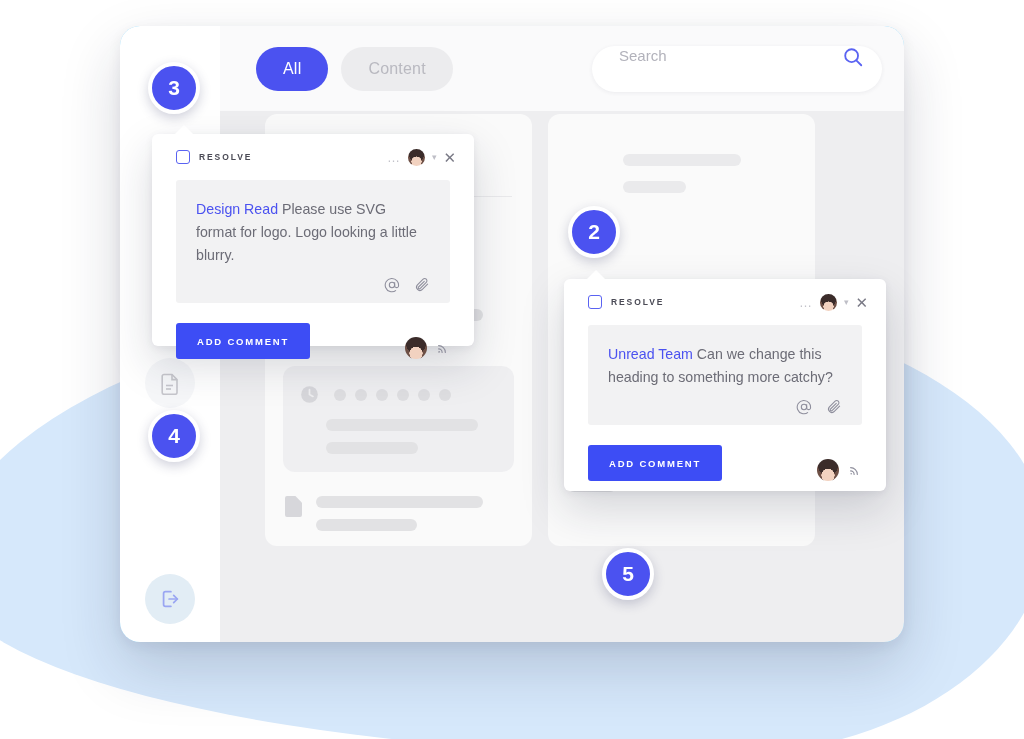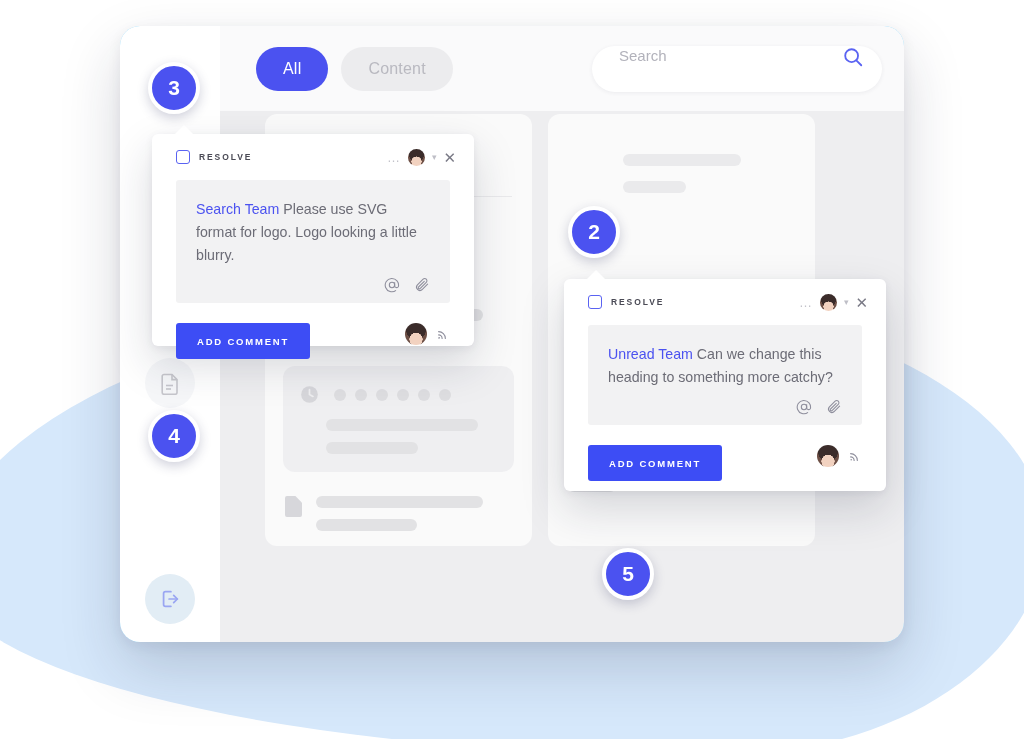--- a/index.html
+++ b/index.html
@@ -131,21 +131,21 @@
   .xclose{ color:#7a7a86; font-size:15px; line-height:1; cursor:pointer; }
 
   .pop-body{
     margin:0 24px; background:#f2f2f3; border-radius:3px; padding:18px 20px 10px;
   }
   .pop-text{ font-size:14.2px; line-height:1.62; color:#6c6c76; }
   .pop-text .mention{ color:#4b52f0; }
   .pop-tools{ display:flex; justify-content:flex-end; gap:14px; margin-top:10px; color:#8e8e9c; }
 
   .pop-foot{
-    display:flex; align-items:flex-start; padding:20px 24px 0; }
+    display:flex; align-items:flex-end; padding:20px 24px 0; }
   .add-btn{
     background:#3d4df5; color:#ffffff; border:none; border-radius:3px;
     height:36px; padding:0 21px; font-size:9.5px; letter-spacing:1.8px;
     font-weight:bold; cursor:pointer; font-family:"Liberation Sans", sans-serif;
   }
   .foot-right{ margin-left:auto; display:flex; align-items:center; gap:9px; }
 </style>
 </head>
 <body>
 
@@ -290,21 +290,21 @@
     <span class="resolve-box"></span>
     <span class="resolve-txt">RESOLVE</span>
     <span class="head-right">
       <span class="ell">…</span>
       <span class="avatar"></span>
       <span class="chev">▾</span>
       <span class="xclose">✕</span>
     </span>
   </div>
   <div class="pop-body">
-    <div class="pop-text"><span class="mention">Search Team</span><span> Please use SVG format for logo. Logo looking a little blurry.</span></div>
+    <div class="pop-text"><span class="mention">Design Read</span><span> Please use SVG format for logo. Logo looking a little blurry.</span></div>
     <div class="pop-tools">
       <span class="icn">
         <svg width="16" height="16" viewBox="0 0 24 24" fill="none" stroke="#8e8e9c" stroke-width="1.6">
           <circle cx="12" cy="12" r="4"></circle>
             <path d="M16 8v5a3 3 0 0 0 5.5 1.6A10 10 0 1 0 18 20"></path>
         </svg>
       </span>
       <span class="icn">
         <svg width="16" height="16" viewBox="0 0 24 24" fill="none" stroke="#8e8e9c" stroke-width="1.6" stroke-linecap="round">
           <path d="M20.4 10.6l-8.6 8.6a5 5 0 0 1-7-7l8.9-8.9a3.3 3.3 0 1 1 4.7 4.7l-8.9 8.9a1.7 1.7 0 1 1-2.3-2.3l8.2-8.2"></path>

